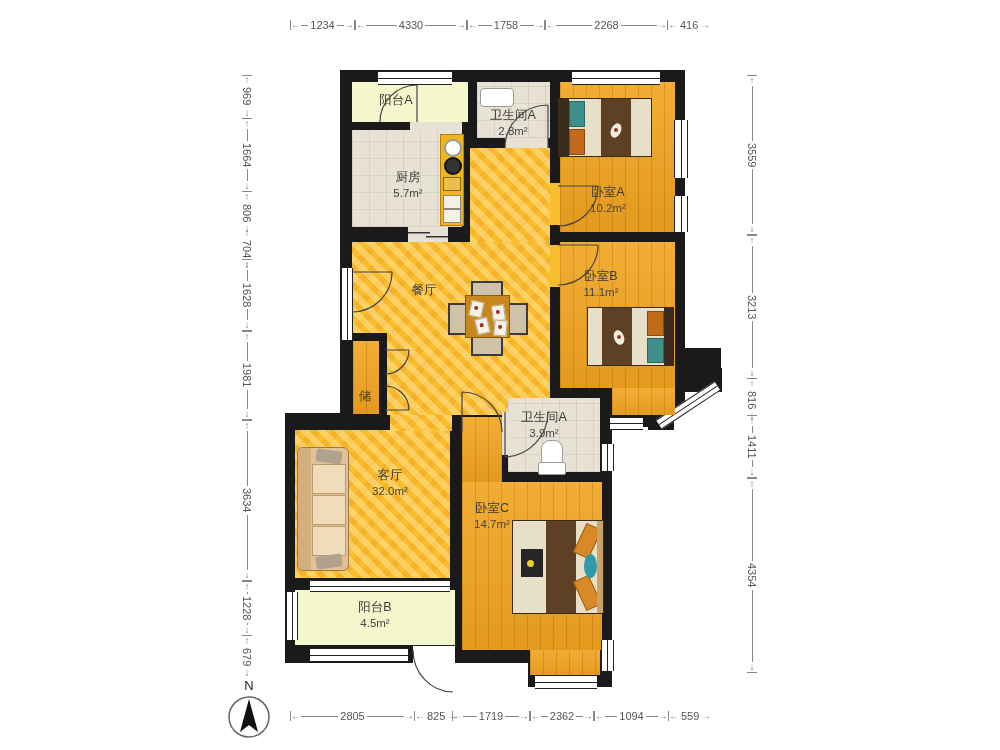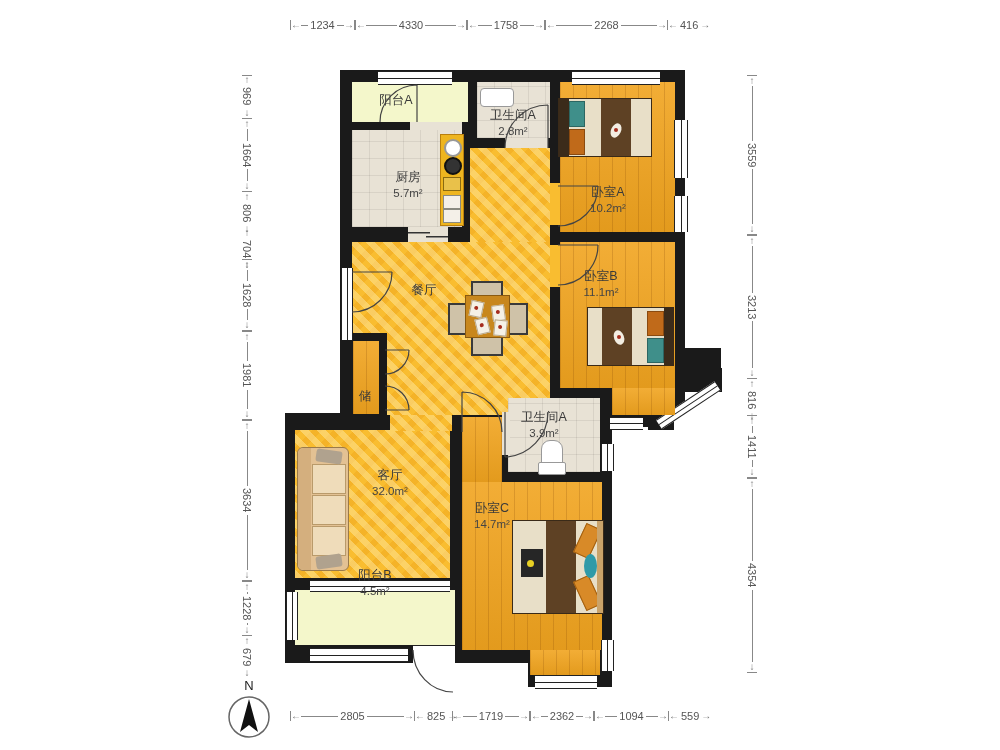--- a/index.html
+++ b/index.html
@@ -173,21 +173,21 @@
   <div class="rlabel" style="left:396px;top:101px"><span>阳台A</span></div>
   <div class="rlabel" style="left:408px;top:186px"><span>厨房</span><br><span class="ar">5.7m²</span></div>
   <div class="rlabel" style="left:513px;top:124px"><span>卫生间A</span><br><span class="ar">2.8m²</span></div>
   <div class="rlabel" style="left:608px;top:201px"><span>卧室A</span><br><span class="ar">10.2m²</span></div>
   <div class="rlabel" style="left:601px;top:285px"><span>卧室B</span><br><span class="ar">11.1m²</span></div>
   <div class="rlabel" style="left:424px;top:291px"><span>餐厅</span></div>
   <div class="rlabel" style="left:365px;top:397px"><span>储</span></div>
   <div class="rlabel" style="left:390px;top:484px"><span>客厅</span><br><span class="ar">32.0m²</span></div>
   <div class="rlabel" style="left:544px;top:426px"><span>卫生间A</span><br><span class="ar">3.9m²</span></div>
   <div class="rlabel" style="left:492px;top:517px"><span>卧室C</span><br><span class="ar">14.7m²</span></div>
-  <div class="rlabel" style="left:375px;top:584px"><span>阳台B</span><br><span class="ar">4.5m²</span></div>
+  <div class="rlabel" style="left:375px;top:616px"><span>阳台B</span><br><span class="ar">4.5m²</span></div>
 
   <svg width="1000" height="750" viewBox="0 0 1000 750">
     <g fill="none" stroke="#444" stroke-width="1.2">
       <path d="M417,85 L417,122 M417,85 A37,37 0 0 0 380,122"></path>
       <path d="M548,105 L548,148 M505,148 A43,43 0 0 1 548,105"></path>
       <path d="M558,186 L598,186 M598,186 A40,40 0 0 1 558,226"></path>
       <path d="M558,245 L598,245 M598,245 A40,40 0 0 1 558,285"></path>
       <path d="M352,272 L392,272 M392,272 A40,40 0 0 1 352,312"></path>
       <path d="M385,350 L409,350 M409,350 A24,24 0 0 1 385,374"></path>
       <path d="M385,410 L409,410 M409,410 A24,24 0 0 0 385,386"></path>

